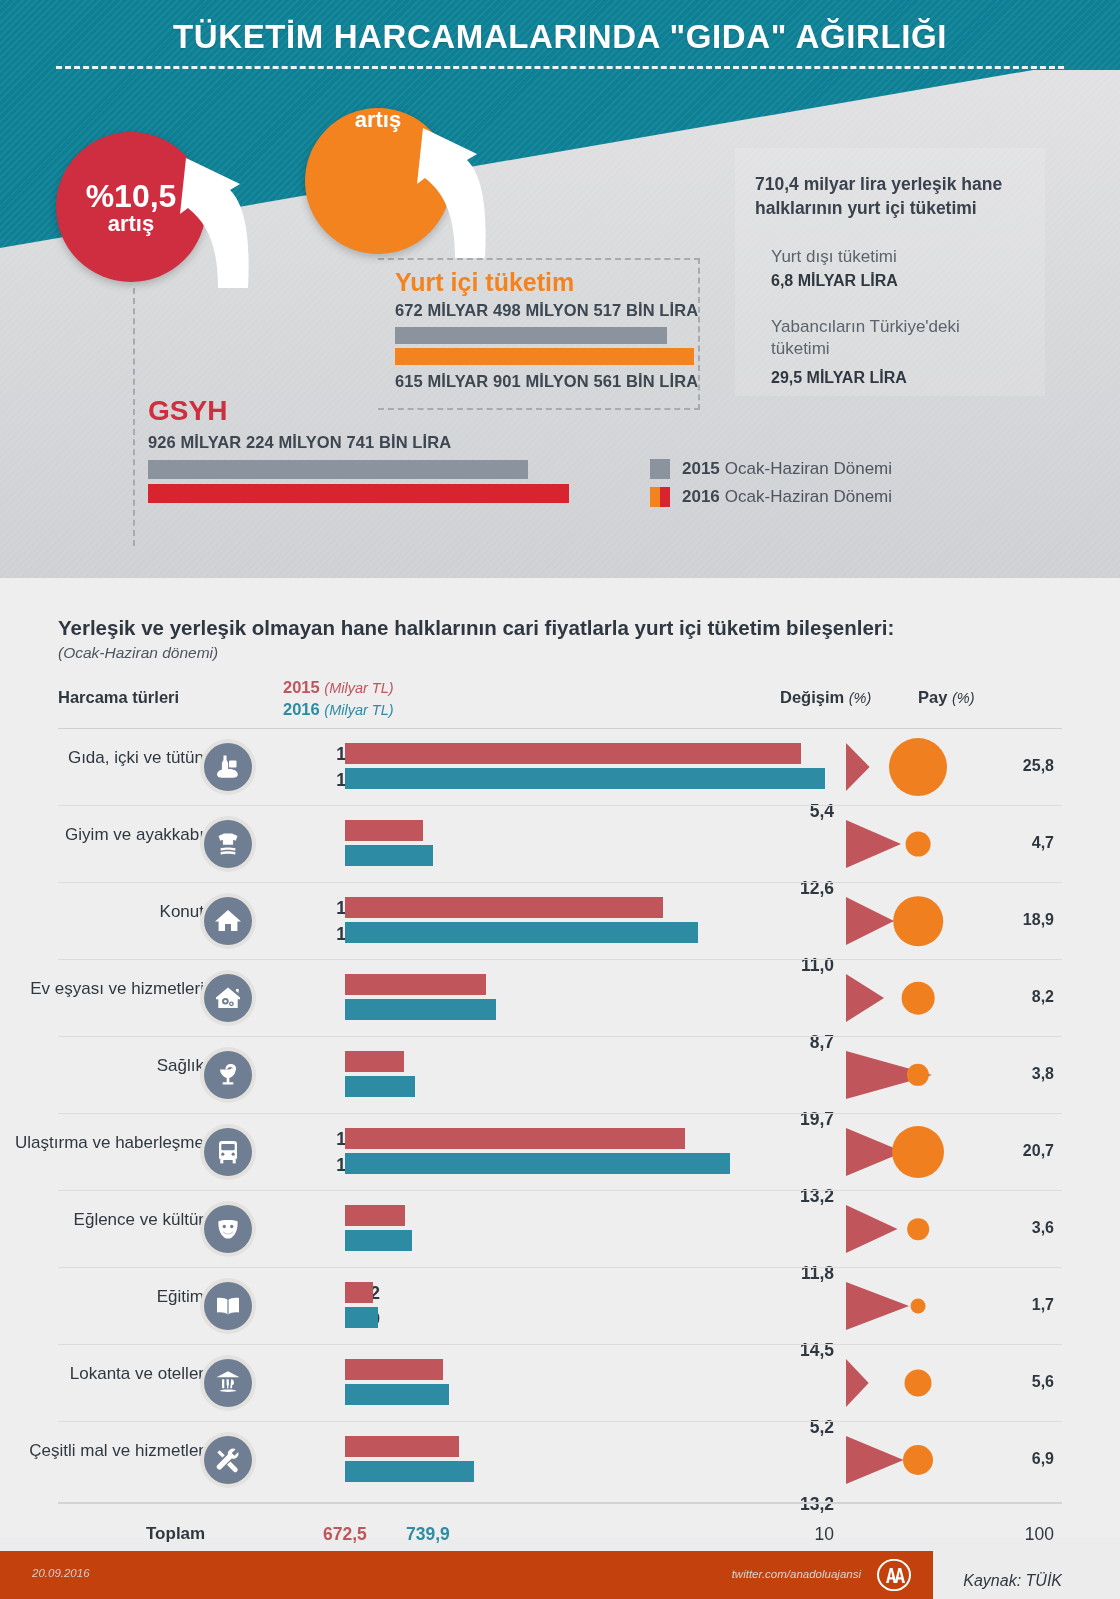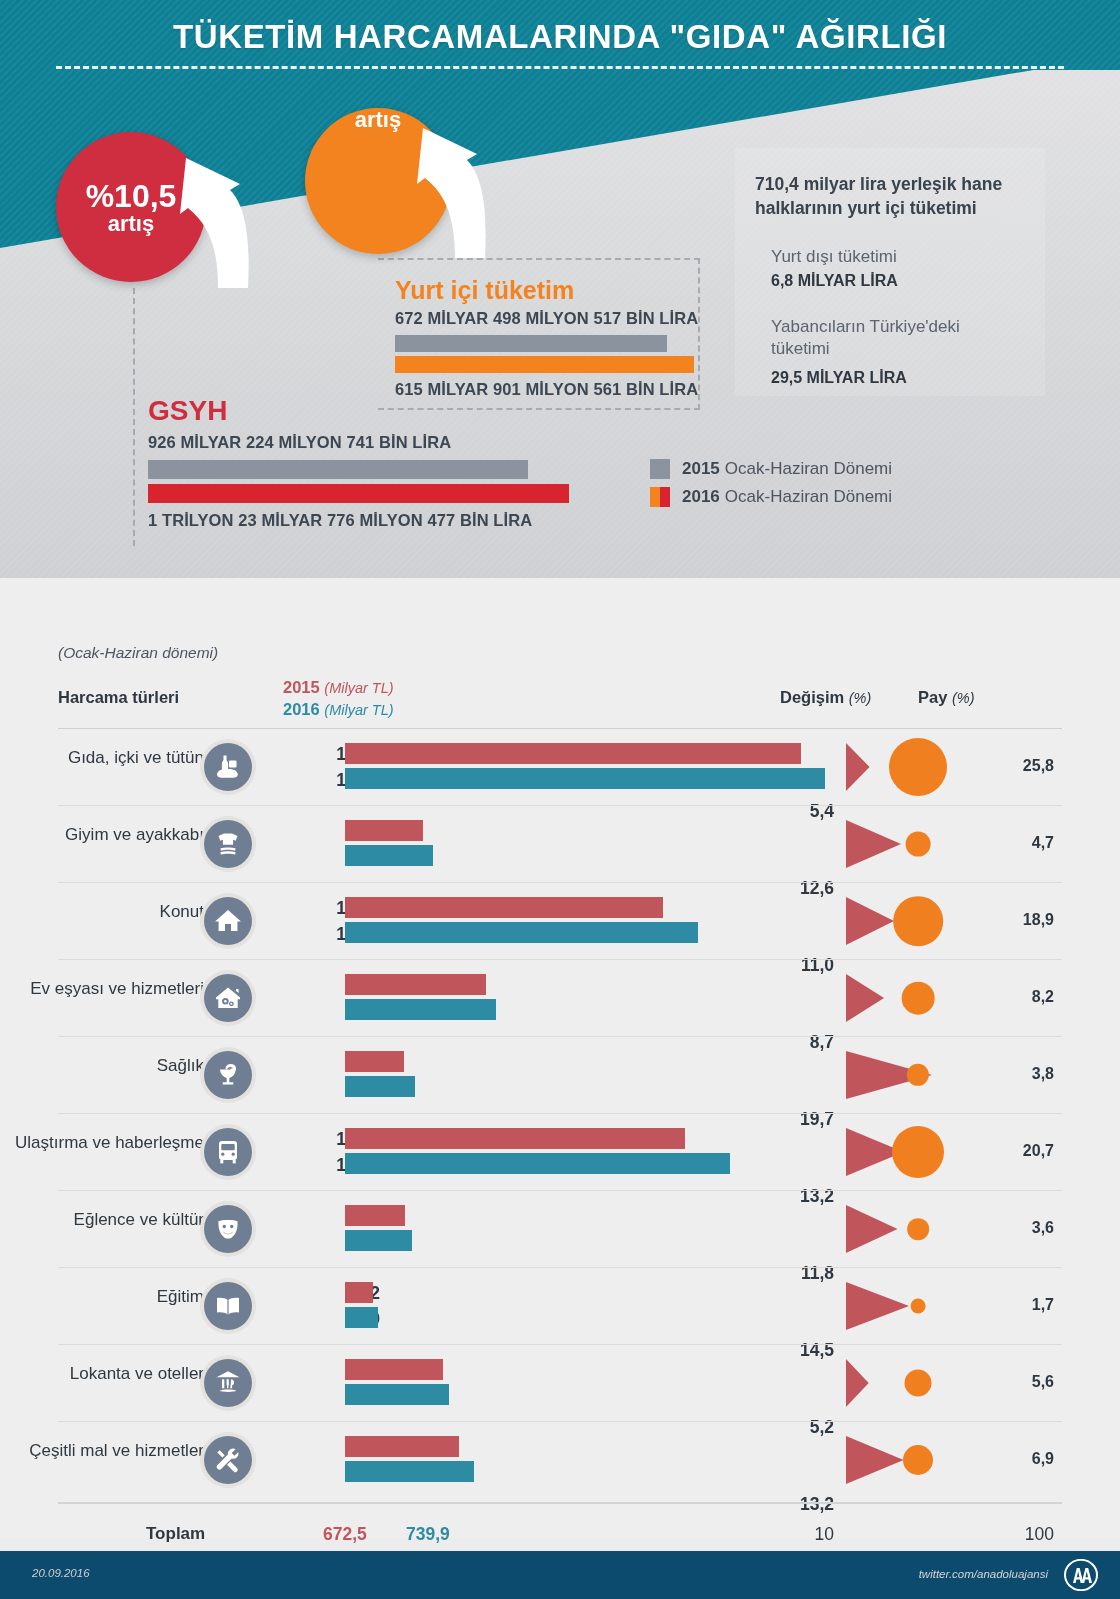--- a/index.html
+++ b/index.html
@@ -49,21 +49,21 @@
   
   .leader{position:absolute;border-left:2px dashed #a9aaae;}
   #leader-red{left:133px;top:288px;height:258px;}
 
   
   .dbox{position:absolute;border:2px dashed #a9aaae;border-left:none;}
   #dbox-yurt{left:378px;top:258px;width:320px;height:148px;}
 
   
   #yurt{position:absolute;left:395px;top:268px;width:310px;}
-  .yurt-title{color:#f3831f;font-size:25px;font-weight:bold;margin-bottom:4px;margin-top:8px;}
+  .yurt-title{color:#f3831f;font-size:25px;font-weight:bold;margin-bottom:4px;}
   .money{font-size:16.5px;font-weight:bold;color:#3c4752;letter-spacing:.1px;}
   .bar-gray{background:#8b939f;height:17px;margin:7px 0 4px 0;}
   .bar-orange{background:#f3831f;height:17px;margin:0 0 7px 0;}
 
   
   #gsyh{position:absolute;left:148px;top:395px;width:440px;}
   .gsyh-title{color:#ce2e3f;font-size:28px;font-weight:bold;margin-bottom:6px;}
   .bar-gray2{background:#8b939f;height:19px;margin:8px 0 5px 0;}
   .bar-red2{background:#d8242f;height:19px;margin:0 0 8px 0;}
 
@@ -129,21 +129,21 @@
 
   .total-row{position:absolute;left:58px;width:1004px;height:60px;border-top:2px solid #d3d3d4;}
   .tot-lab{position:absolute;left:88px;top:20px;font-size:17px;font-weight:bold;color:#2f3840;}
   .tot-15{position:absolute;left:265px;top:20px;font-size:17.5px;font-weight:bold;color:#c0555c;}
   .tot-16{position:absolute;left:348px;top:20px;font-size:17.5px;font-weight:bold;color:#2d8ba3;}
   .tot-chg{position:absolute;left:690px;top:20px;width:86px;text-align:right;font-size:17.5px;color:#2f3840;}
   .tot-pay{position:absolute;left:930px;top:20px;width:66px;text-align:right;font-size:17.5px;color:#2f3840;}
   .kaynak{position:absolute;right:58px;font-size:16px;font-style:italic;color:#2f3840;}
 
   
-  .footer{position:absolute;left:0;top:1551px;width:1120px;height:48px;background:#0c4a6e;}
+  .footer{position:absolute;left:0;top:1551px;width:933px;height:48px;background:#c2410c;}
   .f-date{position:absolute;left:32px;top:16px;font-size:11.5px;font-style:italic;color:#cfcfcf;}
   .f-tw{position:absolute;right:72px;top:17px;font-size:11.5px;font-style:italic;color:#d6d6d6;}
   .f-logo{position:absolute;right:22px;top:8px;width:34px;height:32px;}
 </style>
 </head>
 <body>
 
 <div class="page">
 
   <div class="hero">
@@ -190,38 +190,38 @@
       <div class="bar-gray" style="width:272px"></div>
       <div class="bar-orange" style="width:299px"></div>
       <div class="money">615 MİLYAR 901 MİLYON 561 BİN LİRA</div>
     </div>
 
     <div id="gsyh">
       <div class="gsyh-title">GSYH</div>
       <div class="money">926 MİLYAR 224 MİLYON 741 BİN LİRA</div>
       <div class="bar-gray2" style="width:380px"></div>
       <div class="bar-red2" style="width:421px"></div>
-      <div class="money">1 TRİLYON 23 MİLYAR 776 MİLYON 477 BİN LİRA</div>
     </div>
 
     <div id="legend">
       <div class="lg-row">
         <span class="sw sw-gray"></span>
         <span class="lg-year">2015</span>
         <span class="lg-txt">Ocak-Haziran Dönemi</span>
       </div>
       <div class="lg-row">
         <span class="sw sw-split"></span>
         <span class="lg-year">2016</span>
         <span class="lg-txt">Ocak-Haziran Dönemi</span>
       </div>
     </div>
   </div>
 
   <div class="lower">
+    <div class="sec-title">Yerleşik ve yerleşik olmayan hane halklarının cari fiyatlarla yurt içi tüketim bileşenleri:</div>
     <div class="sec-sub">(Ocak-Haziran dönemi)</div>
 
     <div class="th" id="th-type">Harcama türleri</div>
     <div class="th" id="th-2015">
       <span>2015</span>
       <span class="th-unit">(Milyar TL)</span>
     </div>
     <div class="th" id="th-2016">
       <span>2016</span>
       <span class="th-unit">(Milyar TL)</span>

